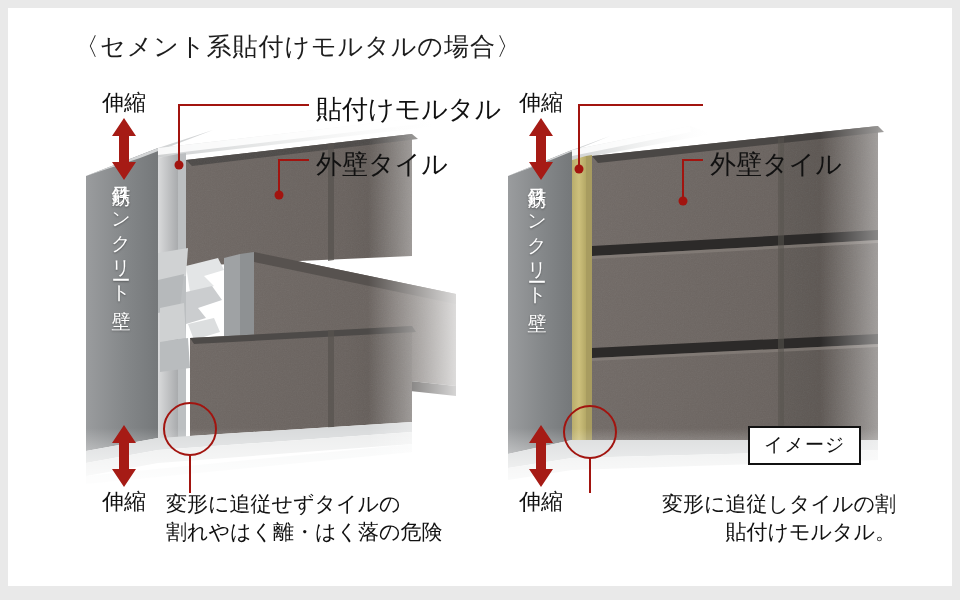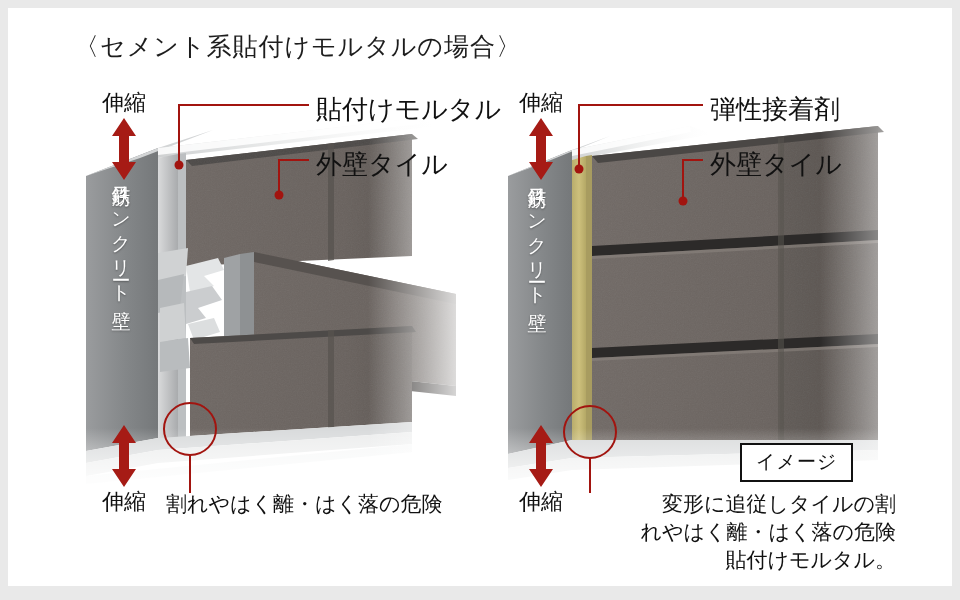--- a/index.html
+++ b/index.html
@@ -216,20 +216,21 @@
       <svg class="arrow" width="26" height="62" viewBox="0 0 26 62" style="margin-bottom:4px;">
         <polygon points="13,0 25,18 18,18 18,44 25,44 13,62 1,44 8,44 8,18 1,18" fill="#a61b15"></polygon>
       </svg>
       <div class="stretch-label">伸縮</div>
     </div>
 
     <div class="callout" style="left:308px;top:84px;">貼付けモルタル</div>
     <div class="callout" style="left:308px;top:139px;">外壁タイル</div>
 
     <div class="caption" style="left:158px;top:483px;width:300px;">
+      <div>変形に追従せずタイルの</div>
       <div>割れやはく離・はく落の危険</div>
     </div>
   </div>
 
   <div class="panel panel-right">
 
 
     <svg class="overlay" width="472" height="578">
       <defs>
         <linearGradient id="rConcFace" x1="0" y1="0" x2="1" y2="0">
@@ -319,25 +320,23 @@
       </svg>
     </div>
 
     <div class="stretch" style="left:24px;top:413px;">
       <svg class="arrow" width="26" height="62" viewBox="0 0 26 62" style="margin-bottom:4px;">
         <polygon points="13,0 25,18 18,18 18,44 25,44 13,62 1,44 8,44 8,18 1,18" fill="#a61b15"></polygon>
       </svg>
       <div class="stretch-label">伸縮</div>
     </div>
 
-    <div class="callout" style="left:230px;top:84px;">弾性接着剤</div>
     <div class="callout" style="left:230px;top:139px;">外壁タイル</div>
 
-    <div class="badge" style="left:260px;top:418px;margin-top:17px;">イメージ</div>
+    <div class="badge" style="left:268px;top:418px;">イメージ</div>
 
     <div class="caption" style="left:106px;top:483px;width:310px;text-align:right;">
       <div>変形に追従しタイルの割</div>
-      <div>れやはく離・はく落の危険</div>
       <div>貼付けモルタル。</div>
     </div>
   </div>
 
 </div>
 
 </body></html>

